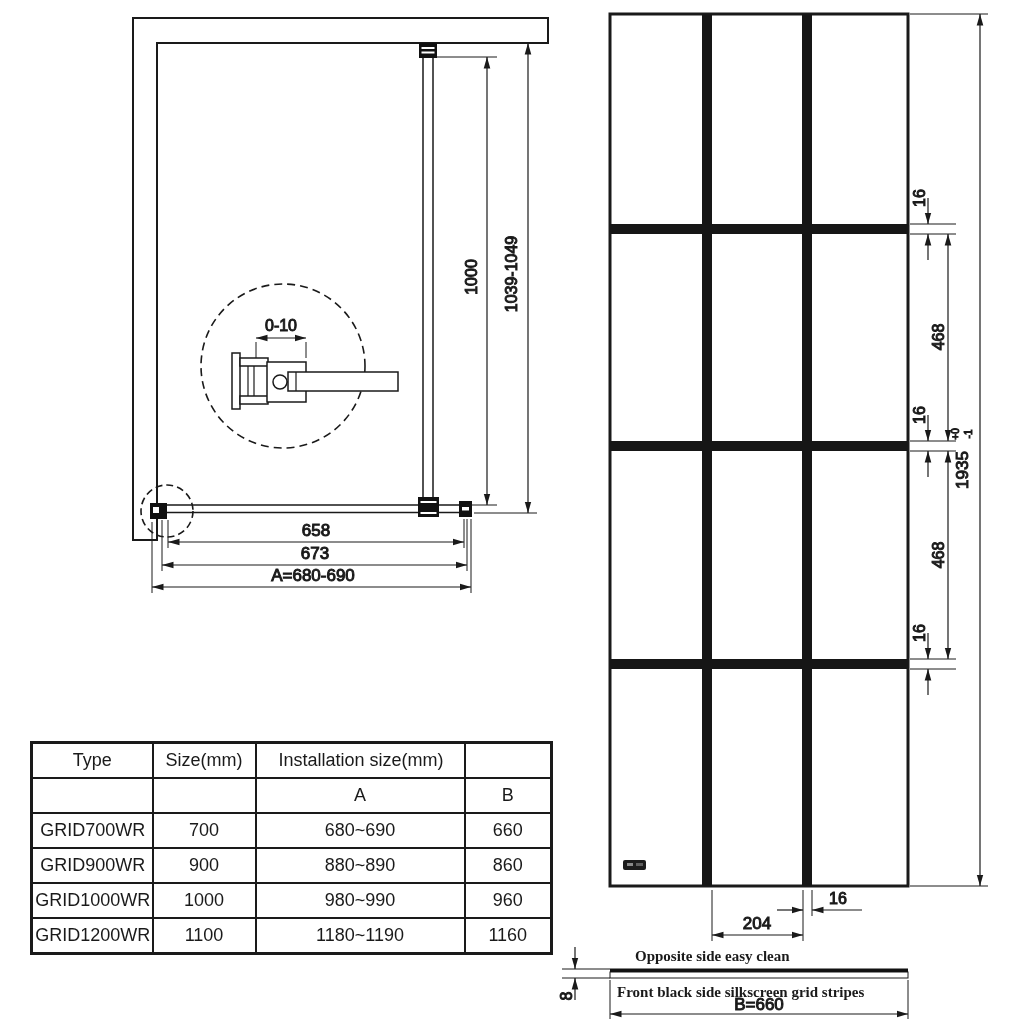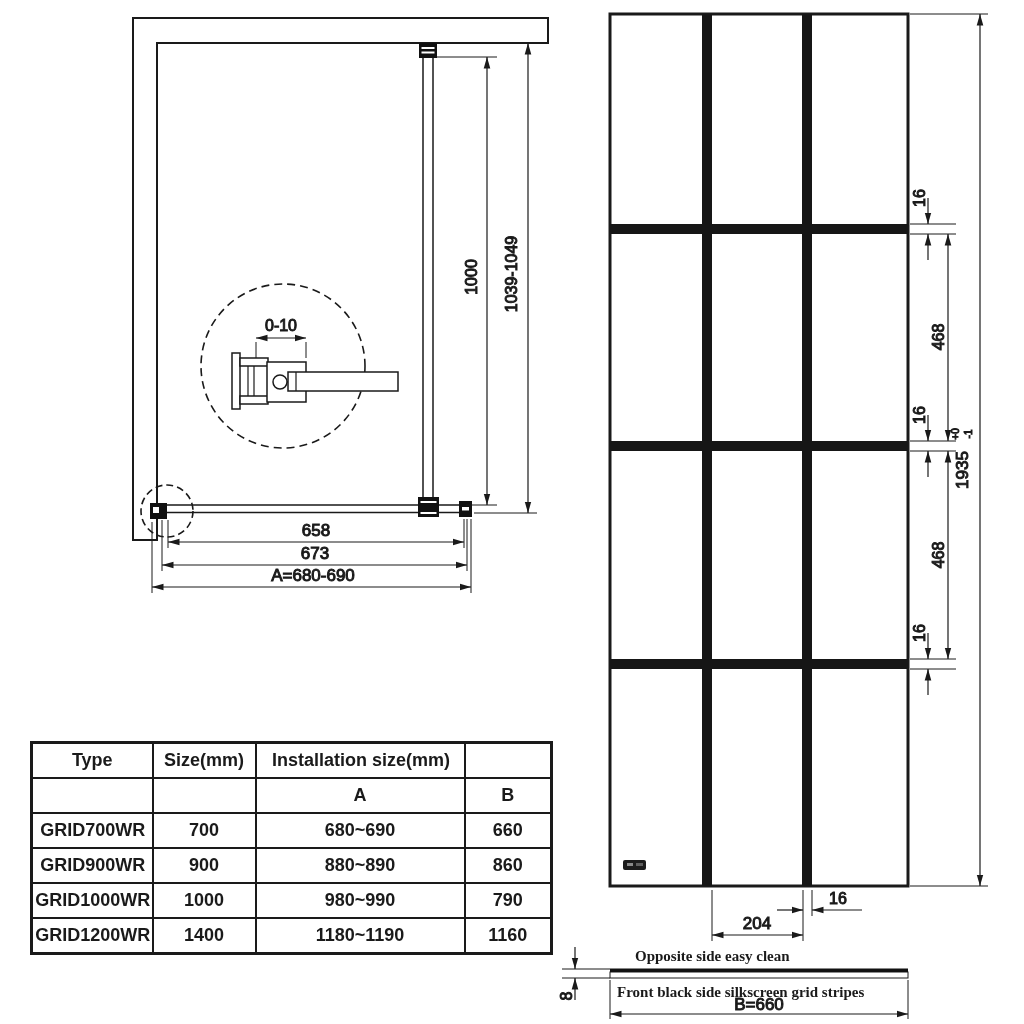--- a/index.html
+++ b/index.html
@@ -9,21 +9,21 @@
   svg text{fill:#1a1a1a;font-family:"Liberation Sans",sans-serif;}
   svg .note{font-family:"Liberation Serif",serif;font-weight:bold;font-size:15px;}
   svg .dim{font-size:16px;}
   svg .dim-lg{font-size:17px;}
   svg .tol{font-size:10px;}
   .spec-table{position:absolute;left:30px;top:741px;width:520px;}
   .spec-table table{border-collapse:collapse;width:520px;table-layout:fixed;
                     font-size:18px;color:#1a1a1a;}
   .spec-table table,.spec-table td,.spec-table th{border:2px solid #1a1a1a;}
   .spec-table table{border-width:3px;}
-  .spec-table th,.spec-table td{height:33px;padding:0;text-align:center;font-weight:bold;
+  .spec-table th,.spec-table td{height:33px;padding:0;text-align:center;font-weight:normal;
                                 overflow:hidden;white-space:nowrap;}
   .spec-table td.lft{text-align:center;padding-left:1px;}
   .spec-table col.c1{width:121px}.spec-table col.c2{width:103px}
   .spec-table col.c3{width:209px}.spec-table col.c4{width:87px}
 </style>
 </head>
 <body>
 
 <div id="stage">
 
@@ -257,25 +257,25 @@
       <tr>
         <td class="lft">GRID900WR</td>
         <td>900</td>
         <td>880~890</td>
         <td>860</td>
       </tr>
       <tr>
         <td class="lft">GRID1000WR</td>
         <td>1000</td>
         <td>980~990</td>
-        <td>790</td>
+        <td>960</td>
       </tr>
       <tr>
         <td class="lft">GRID1200WR</td>
-        <td>1400</td>
+        <td>1100</td>
         <td>1180~1190</td>
         <td>1160</td>
       </tr>
     </tbody>
       </table>
   </div>
 
 </div>
 
 </body></html>

